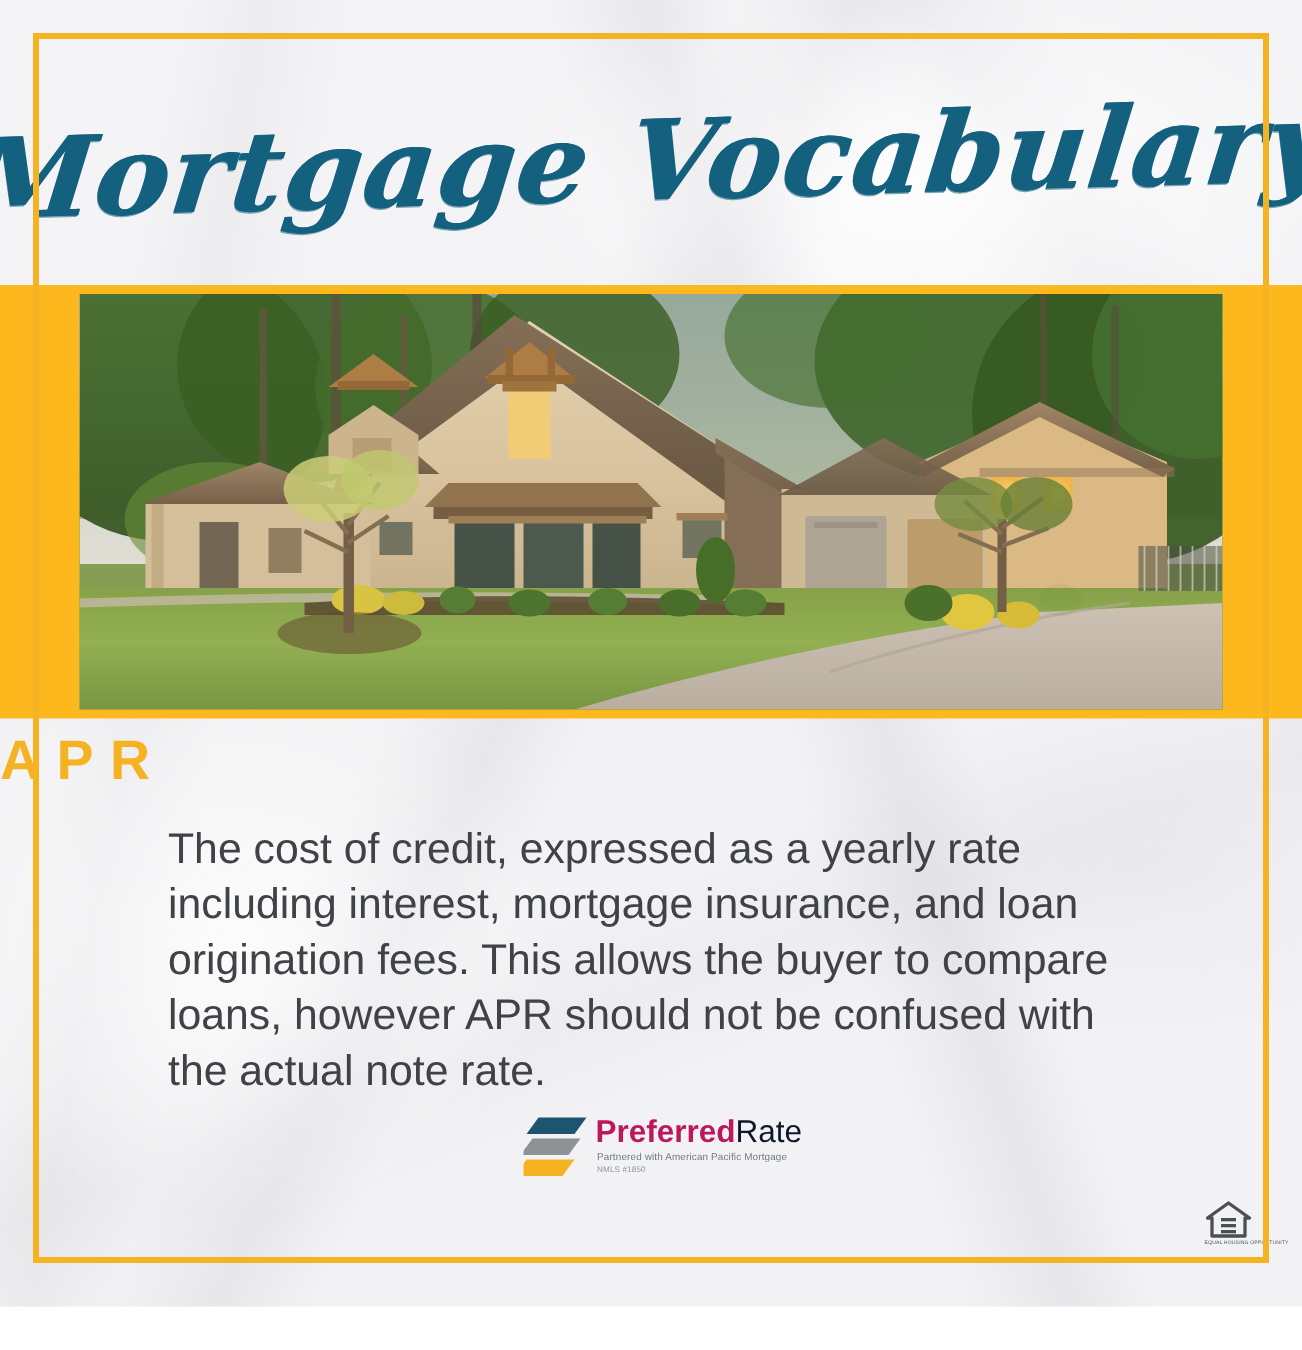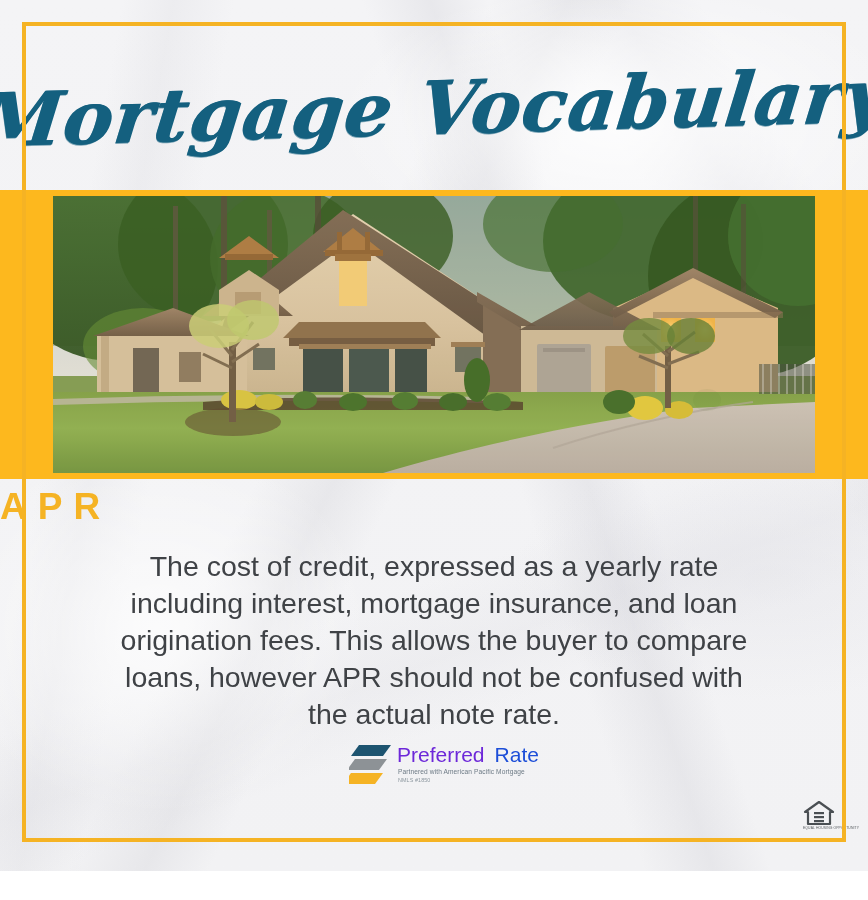--- a/index.html
+++ b/index.html
@@ -103,21 +103,21 @@
     letter-spacing: 11px;
     color: #f5b324;
     z-index: 4;
   }
 
   
   .definition {
     position: absolute;
     left: 112px; top: 548px;
     width: 644px;
-    text-align: center;
+    text-align: left;
     font-size: 28.5px;
     line-height: 37px;
     font-weight: 400;
     color: #3f4246;
     z-index: 4;
   }
 
   
   .logo {
     position: absolute;
@@ -128,22 +128,22 @@
   }
   .logo-mark { position: absolute; left: 0; top: 2px; }
   .logo-text {
     position: absolute;
     left: 48px; top: 3px;
     font-size: 21px;
     line-height: 22px;
     color: #1d4f6e;
     white-space: nowrap;
   }
-  .logo-text .pref { font-weight: 400; color: #6d28d9; }
-  .logo-text .rate { font-weight: 400; color: #1d4ed8; padding-left: 10px; }
+  .logo-text .pref { font-weight: 700; color: #be185d; }
+  .logo-text .rate { font-weight: 400; color: #0f172a; }
   .logo-tag {
     position: absolute;
     left: 49px; top: 27px;
     font-size: 6.6px;
     line-height: 8.5px;
     color: #6d7a85;
     letter-spacing: 0.1px;
     white-space: nowrap;
   }
   .logo-nmls {

